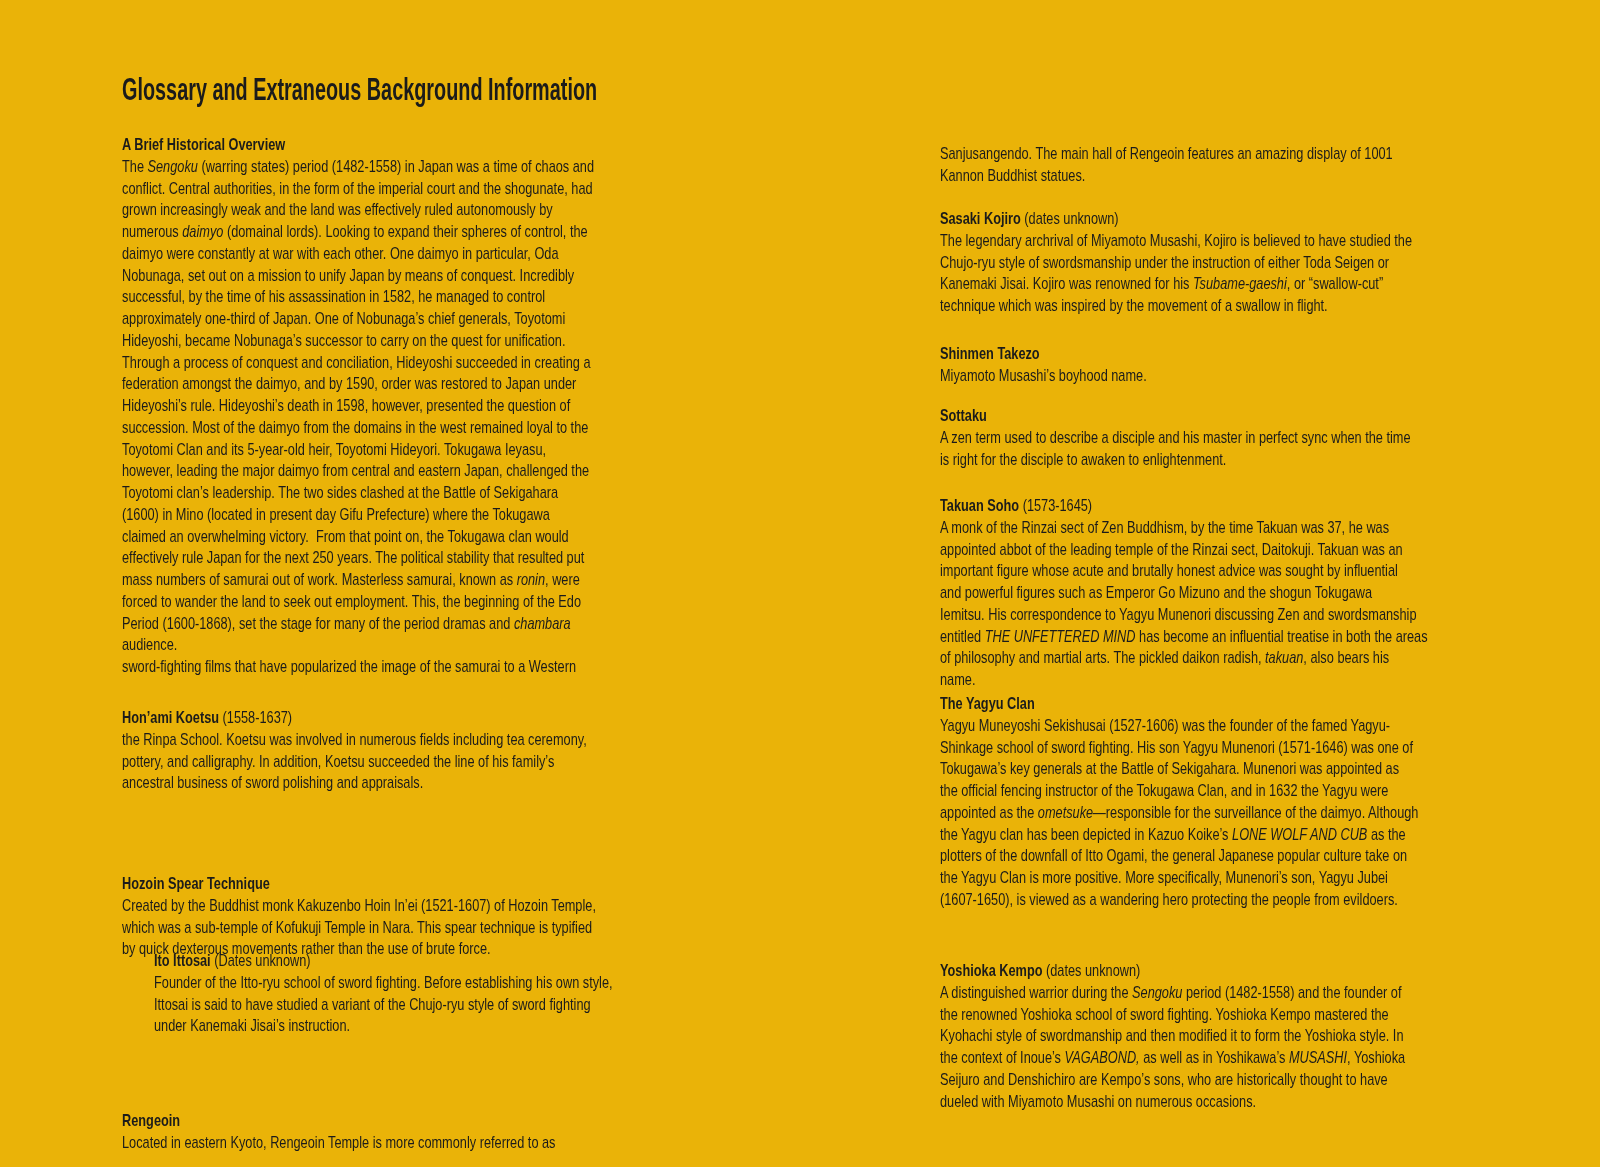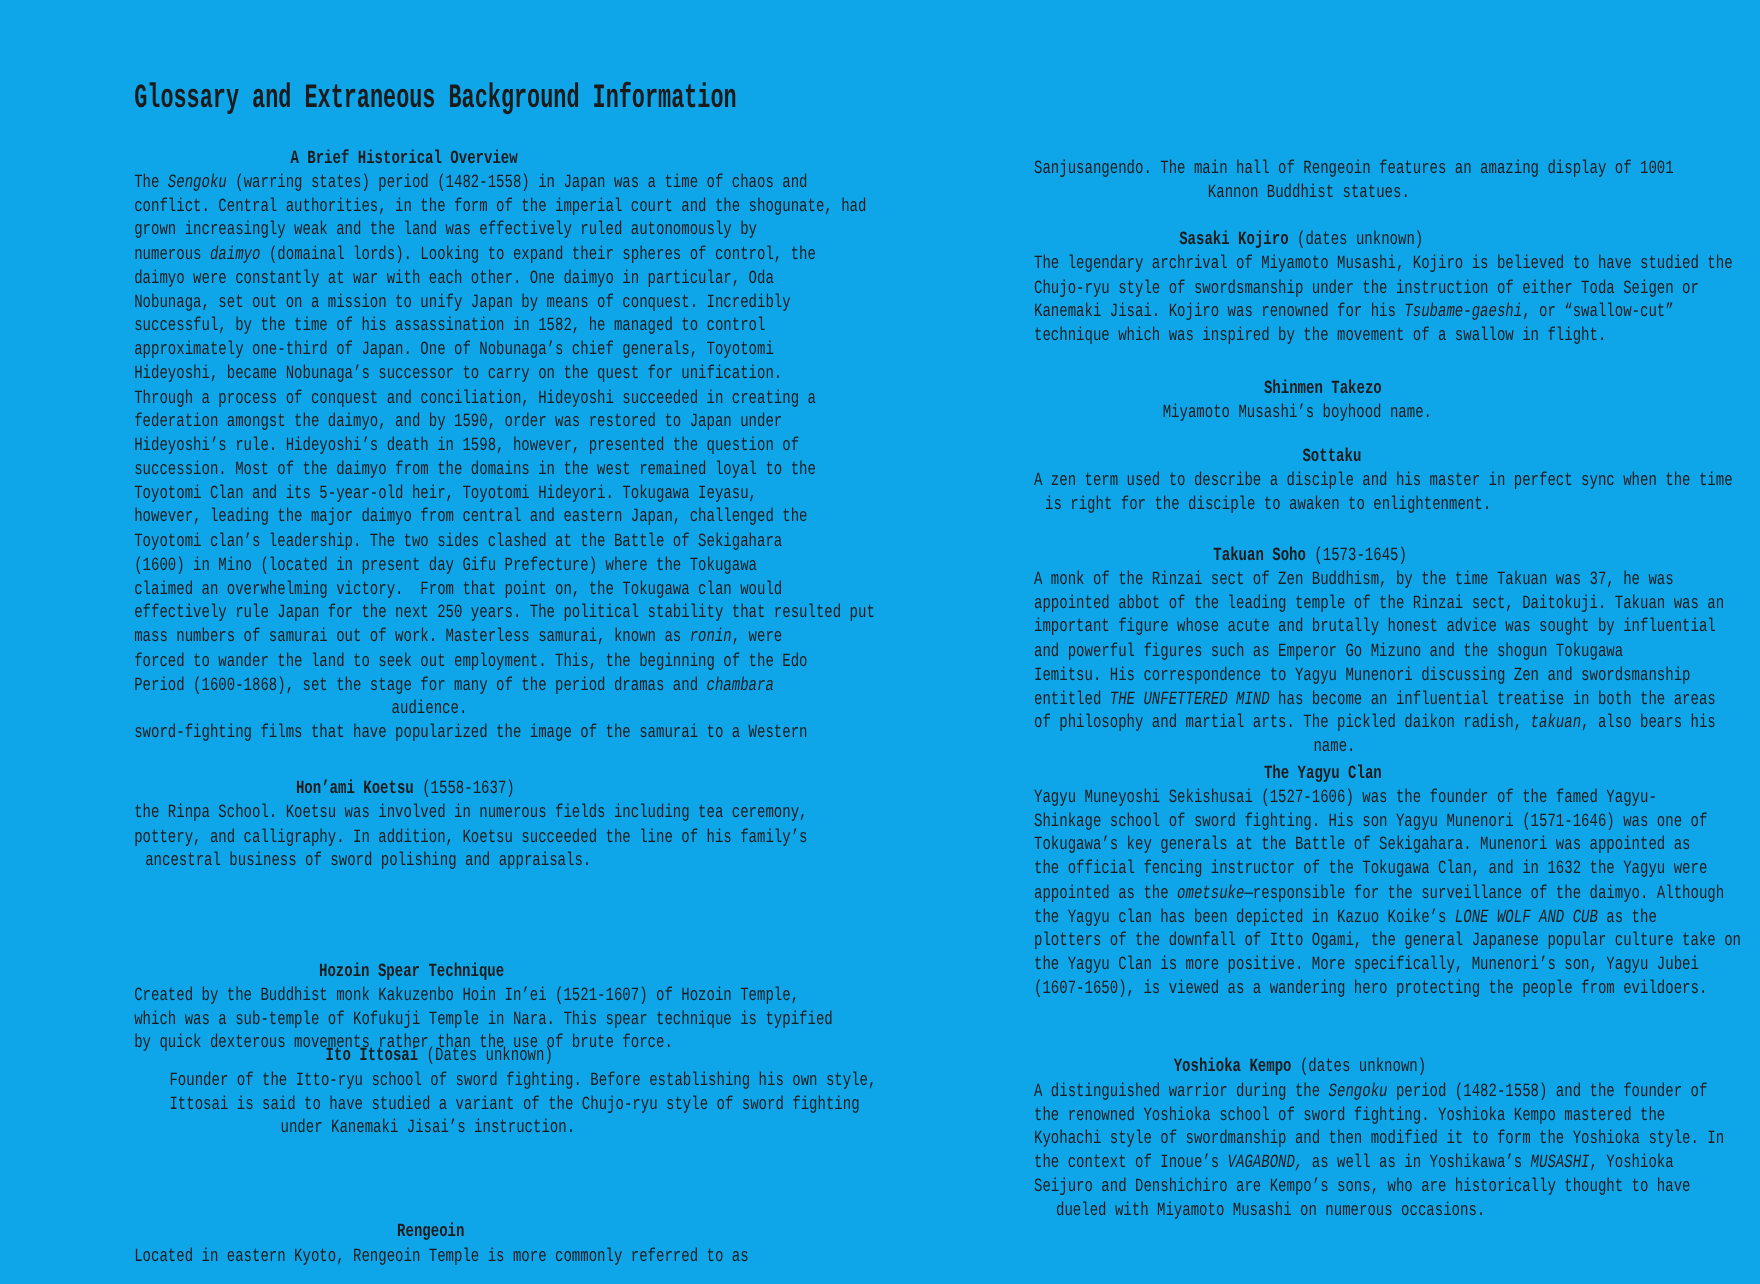--- a/index.html
+++ b/index.html
@@ -1,19 +1,19 @@
 <!DOCTYPE html>
 <html><head>
 <meta charset="utf-8">
 <style>
   html,body{margin:0;padding:0;background:#ffffff;}
-  #page{position:relative;width:1600px;height:1167px;background:#0ea5e9;overflow:hidden;
-        font-family:Liberation Mono, monospace;color:#1b1b1b;}
+  #page{position:relative;width:1600px;height:1167px;background:#eab308;overflow:hidden;
+        font-family:Liberation Sans, sans-serif;color:#1b1b1b;}
   #title{position:absolute;left:122px;top:72px;font-size:31px;font-weight:bold;line-height:36px;white-space:pre;}
-  .col{position:absolute;top:0;width:560px;height:852px;text-align:center;}
+  .col{position:absolute;top:0;width:560px;height:852px;}
   #col-left{left:122px;}
   #col-right{left:940px;}
   .section{position:absolute;left:0;width:560px;}
   .line{line-height:21.75px;height:21.75px;white-space:pre;font-size:17px;}
   .cond{display:inline-block;transform:scaleX(0.75);transform-origin:0 0;white-space:pre;}
   #title .cond{transform:scaleX(0.64);}
   .line b{font-weight:bold;}
   .line i{font-style:italic;}
 </style>
 </head>

